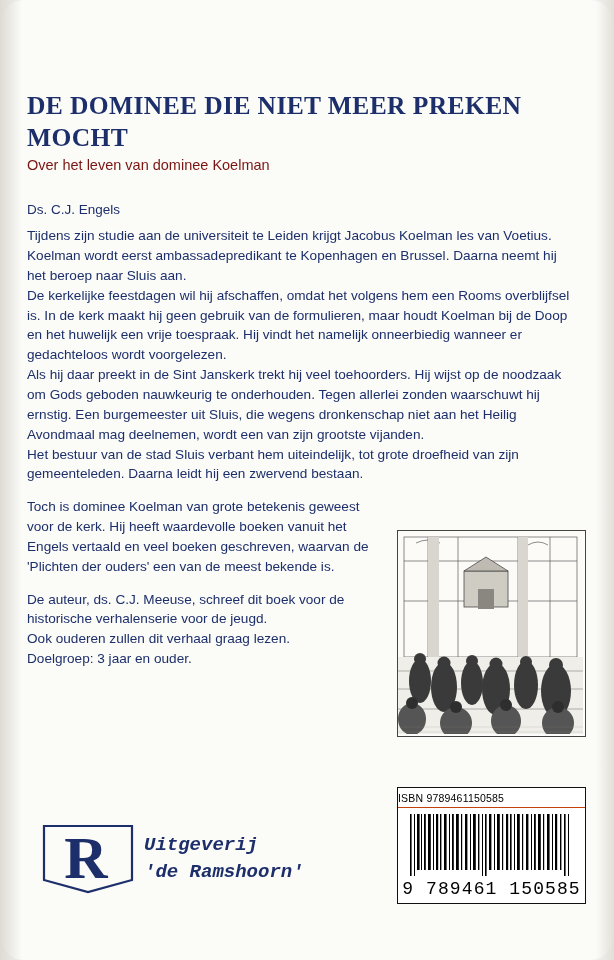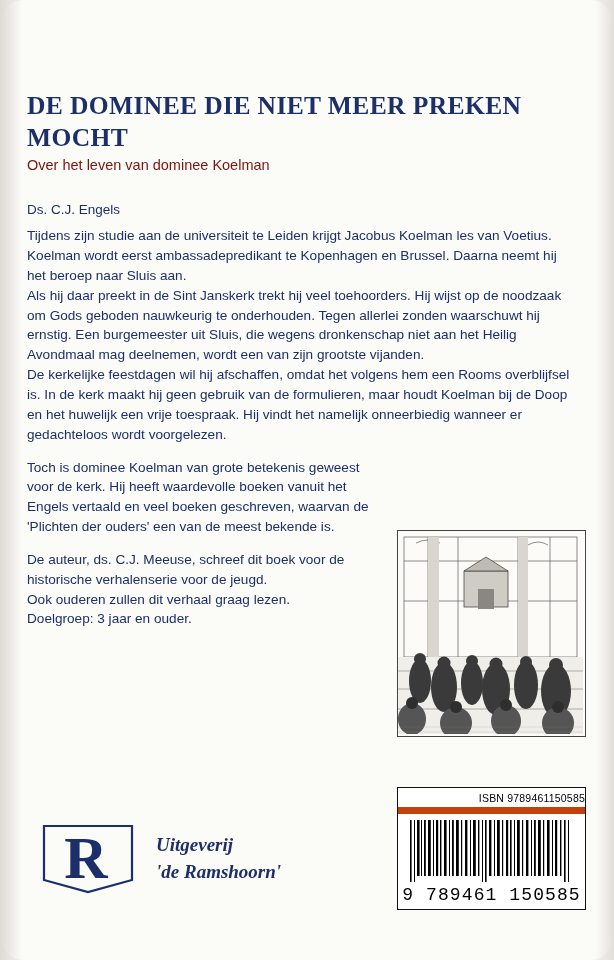--- a/index.html
+++ b/index.html
@@ -98,23 +98,23 @@
     position: absolute;
     right: 28px;
     top: 787px;
     width: 187px;
     border: 1px solid #111;
     background: #fff;
     padding: 0;
   }
   .isbn-text {
     font-size: 10.5px;
-    text-align: right;
+    text-align: left;
     padding: 4px 0 3px 0;
-    border-bottom: 7px solid #c2410c;
+    border-bottom: 1px solid #c2410c;
     color: #000;
     letter-spacing: 0.2px;
   }
   .barcode {
     padding: 6px 10px 2px 10px;
     background: #fff;
   }
   .barcode svg { display: block; }
   .barcode-digits {
     font-family: "Liberation Mono", monospace;
@@ -131,23 +131,23 @@
     top: 820px;
     display: flex;
     align-items: center;
   }
   .logo {
     width: 104px;
     height: 78px;
     position: relative;
   }
   .pub-text {
-    margin-left: 16px;
+    margin-left: 4px;
     color: #1d2f6b;
-    font-family: Liberation Serif, serif;
+    font-family: Liberation Mono, monospace;
     font-style: italic;
     font-weight: bold;
     font-size: 19px;
     line-height: 1.42;
   }
 </style>
 </head>
 <body>
 
 <div id="page">
@@ -155,22 +155,23 @@
   <div class="content">
 
     <h1 class="title">DE DOMINEE DIE NIET MEER PREKEN MOCHT</h1>
 
     <div class="subtitle">Over het leven van dominee Koelman</div>
 
     <div class="author">Ds. C.J. Engels</div>
 
     <div class="blurb">
       <p>Tijdens zijn studie aan de universiteit te Leiden krijgt Jacobus Koelman les van Voetius. Koelman wordt eerst ambassadepredikant te Kopenhagen en Brussel.  Daarna neemt hij het beroep naar Sluis aan.</p>
+      <p>De kerkelijke feestdagen wil hij afschaffen, omdat het volgens hem een Rooms overblijfsel is. In de kerk maakt hij geen gebruik van de formulieren, maar houdt Koelman bij de Doop en het huwelijk een vrije toespraak. Hij vindt het namelijk onneerbiedig wanneer er gedachteloos wordt voorgelezen.</p>
       <p>Als hij daar preekt in de Sint Janskerk trekt hij veel toehoorders. Hij wijst op de noodzaak om Gods geboden nauwkeurig te onderhouden. Tegen allerlei zonden waarschuwt hij ernstig. Een burgemeester uit Sluis, die wegens dronkenschap niet aan het Heilig Avondmaal mag deelnemen, wordt een van zijn grootste vijanden.</p>
-      <p>De kerkelijke feestdagen wil hij afschaffen, omdat het volgens hem een Rooms overblijfsel is. In de kerk maakt hij geen gebruik van de formulieren, maar houdt Koelman bij de Doop en het huwelijk een vrije toespraak. Hij vindt het namelijk onneerbiedig wanneer er gedachteloos wordt voorgelezen.</p>
+      <p>Het bestuur van de stad Sluis verbant hem uiteindelijk, tot grote droefheid van zijn gemeenteleden. Daarna leidt hij een zwervend bestaan.</p>
       <p class="wrapped gap">Toch is dominee Koelman van grote betekenis geweest voor de kerk. Hij heeft waardevolle boeken vanuit het Engels vertaald en veel boeken geschreven, waarvan de 'Plichten der ouders' een van de meest bekende is.</p>
       <p class="wrapped gap">De auteur, ds. C.J. Meeuse, schreef dit boek voor de historische verhalenserie voor de jeugd.</p>
       <p class="wrapped">Ook ouderen zullen dit verhaal graag lezen.</p>
       <p class="wrapped">Doelgroep: 3 jaar en ouder.</p>
     </div>
   </div>
 
   <div class="illus">
     <svg width="185" height="203" viewBox="0 0 185 203" xmlns="http://www.w3.org/2000/svg">
       <rect x="0" y="0" width="185" height="203" fill="#fcfbf7"></rect>

